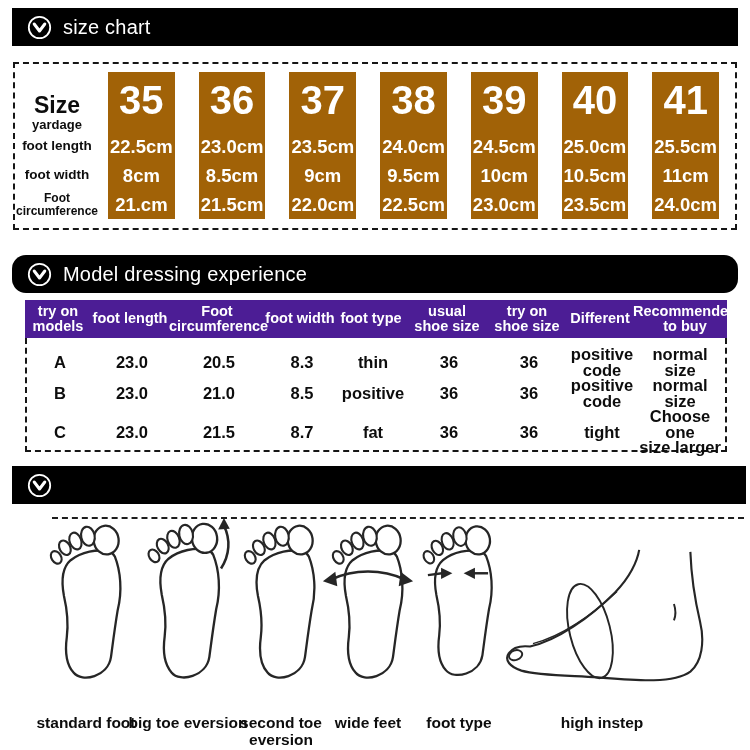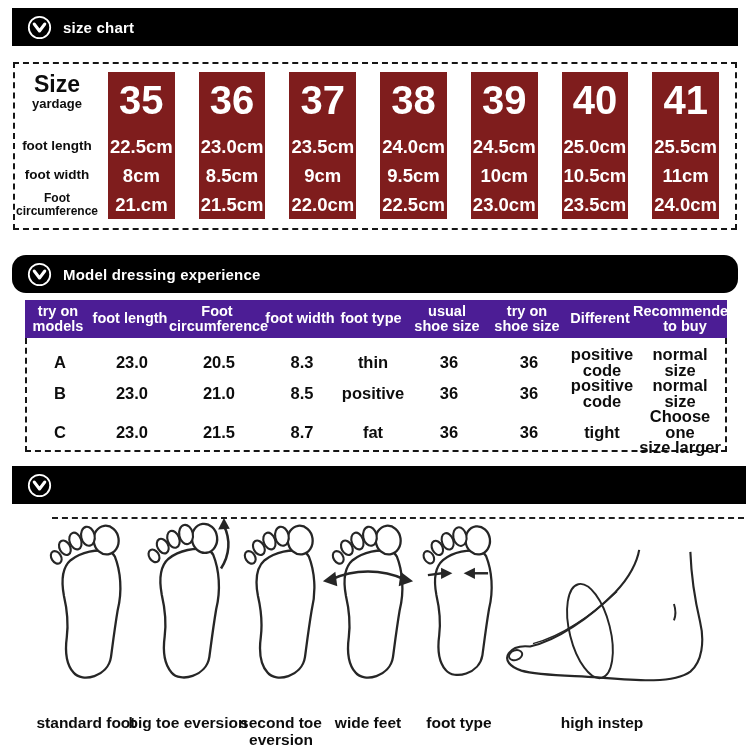--- a/index.html
+++ b/index.html
@@ -6,41 +6,41 @@
   html, body { width: 750px; height: 750px; background: #ffffff; overflow: hidden; }
   body { font-family: "Liberation Sans", sans-serif; color: #111; }
 
   
   .hbar {
     display: flex; align-items: center; gap: 11px;
     background: #000; color: #fff;
     height: 38px; margin: 0 12px; padding-left: 15px;
   }
   .hbar .chev { width: 25px; height: 25px; flex: 0 0 auto; }
-  .hbar .htitle { font-size: 15px; font-weight: bold; letter-spacing: .2px; }
+  .hbar .htitle { font-size: 20px; font-weight: normal; letter-spacing: .2px; }
   #hbar1 { margin-top: 8px; }
   #hbar2 { margin-top: 25px; border-radius: 14px; }
   #hbar3 { margin-top: 14px; margin-right: 4px; }
 
   
   .sc-wrap {
     margin: 16px 13px 0 13px;
     border: 2px dashed #161616;
     padding: 8px 4px 9px 3px;
     display: flex;
   }
   .sc-labels { width: 78px; display: flex; flex-direction: column; text-align: center; color: #0d0d0d; }
-  .sc-corner { height: 60px; display: flex; flex-direction: column; justify-content: flex-start; }
+  .sc-corner { height: 60px; display: flex; flex-direction: column; justify-content: flex-end; }
   .sc-corner .big { font-size: 23px; font-weight: bold; line-height: 1.05; }
   .sc-corner .sub { font-size: 13px; font-weight: bold; }
   .sc-lbl { height: 29px; display: flex; align-items: center; justify-content: center;
             font-size: 13.5px; font-weight: bold; line-height: 1.05; white-space: pre-line; }
   .sc-lbl.two { font-size: 12px; }
   .sc-col {
-    flex: 1; background: #7f1d1d; color: #fff; margin: 0 12px;
+    flex: 1; background: #a16207; color: #fff; margin: 0 12px;
     display: flex; flex-direction: column; text-align: center;
   }
   .sc-size { height: 60px; line-height: 56px; font-size: 40px; font-weight: bold; }
   .sc-val  { height: 29px; line-height: 29px; font-size: 18.5px; font-weight: bold; }
 
   
   .mt { margin: 7px 23px 0 25px; }
   .mt-grid { display: grid; grid-template-columns: 66px 78px 96px 70px 72px 80px 80px 66px 1fr; }
   .mt-head {
     background: #4c1d95; color: #fff; height: 38px;

